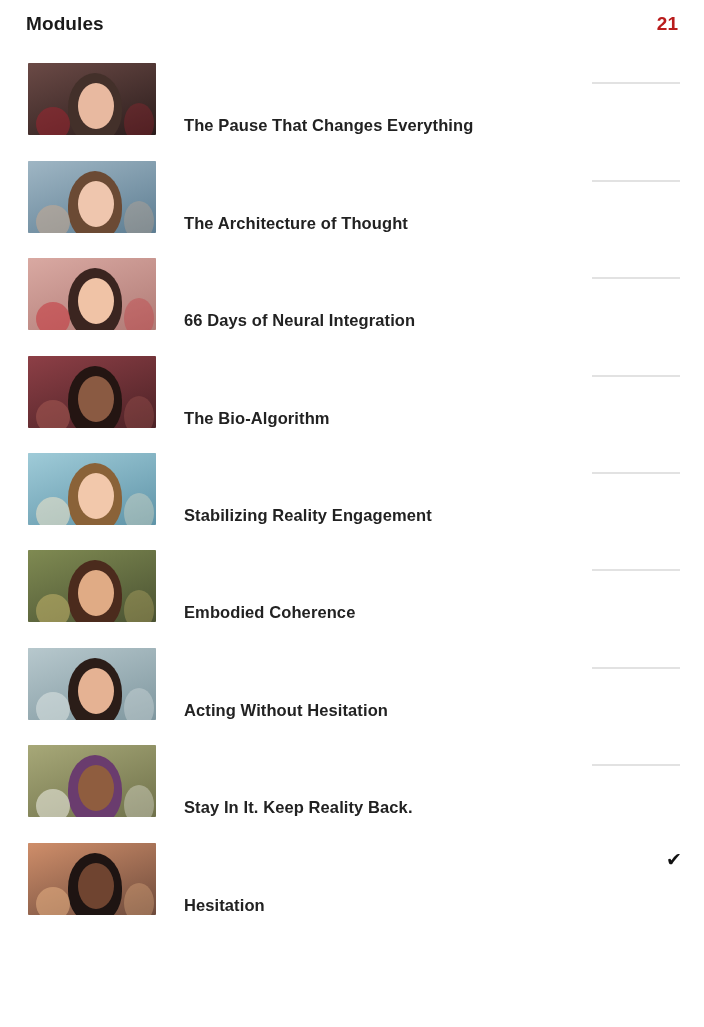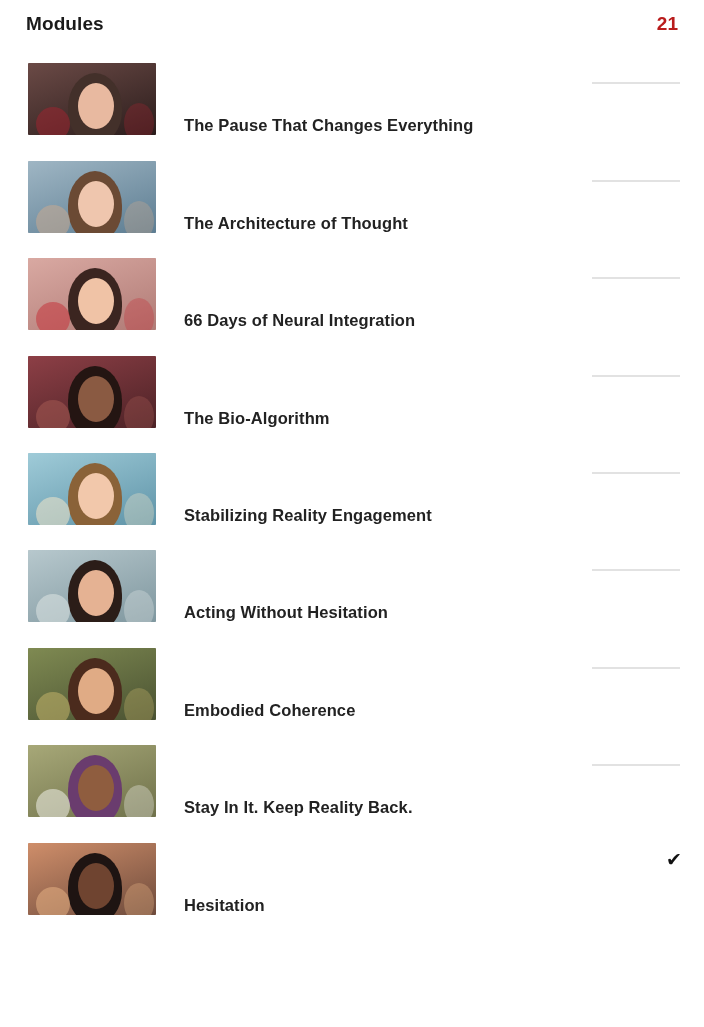--- a/index.html
+++ b/index.html
@@ -205,54 +205,54 @@
         <div class="title-col">
           <div class="module-title">Stabilizing Reality Engagement</div>
         </div>
         <div class="right-col">
           <div class="progress-line"></div>
         </div>
       </li>
       <li class="module-row">
         <div class="thumb">
           <div class="ph">
+            <div class="bg" style="background:linear-gradient(160deg,#7f8a52 0%,#4a5232 100%)"></div>
+            <div class="hair" style="left:40px;top:10px;width:54px;height:70px;background:#4b2b1d;"></div>
+            <div class="face" style="left:50px;top:20px;width:36px;height:46px;background:#e0ab85;"></div>
+            <div class="face" style="left:8px;top:44px;width:34px;height:34px;background:#c2b36a;opacity:.55;"></div>
+            <div class="face" style="left:96px;top:40px;width:30px;height:40px;background:#c2b36a;opacity:.35;"></div>
+          </div>
+        </div>
+        <div class="title-col">
+          <div class="module-title">Embodied Coherence</div>
+        </div>
+        <div class="right-col">
+          <div class="progress-line"></div>
+        </div>
+      </li>
+      <li class="module-row">
+        <div class="thumb">
+          <div class="ph">
             <div class="bg" style="background:linear-gradient(160deg,#b7c8cd 0%,#7f979f 100%)"></div>
             <div class="hair" style="left:40px;top:10px;width:54px;height:70px;background:#2b1d18;"></div>
             <div class="face" style="left:50px;top:20px;width:36px;height:46px;background:#e5b293;"></div>
             <div class="face" style="left:8px;top:44px;width:34px;height:34px;background:#dfe5e4;opacity:.55;"></div>
             <div class="face" style="left:96px;top:40px;width:30px;height:40px;background:#dfe5e4;opacity:.35;"></div>
           </div>
         </div>
         <div class="title-col">
           <div class="module-title">Acting Without Hesitation</div>
         </div>
         <div class="right-col">
           <div class="progress-line"></div>
         </div>
       </li>
       <li class="module-row">
         <div class="thumb">
           <div class="ph">
-            <div class="bg" style="background:linear-gradient(160deg,#7f8a52 0%,#4a5232 100%)"></div>
-            <div class="hair" style="left:40px;top:10px;width:54px;height:70px;background:#4b2b1d;"></div>
-            <div class="face" style="left:50px;top:20px;width:36px;height:46px;background:#e0ab85;"></div>
-            <div class="face" style="left:8px;top:44px;width:34px;height:34px;background:#c2b36a;opacity:.55;"></div>
-            <div class="face" style="left:96px;top:40px;width:30px;height:40px;background:#c2b36a;opacity:.35;"></div>
-          </div>
-        </div>
-        <div class="title-col">
-          <div class="module-title">Embodied Coherence</div>
-        </div>
-        <div class="right-col">
-          <div class="progress-line"></div>
-        </div>
-      </li>
-      <li class="module-row">
-        <div class="thumb">
-          <div class="ph">
             <div class="bg" style="background:linear-gradient(160deg,#a7a878 0%,#6f714a 100%)"></div>
             <div class="hair" style="left:40px;top:10px;width:54px;height:70px;background:#6a3c6e;"></div>
             <div class="face" style="left:50px;top:20px;width:36px;height:46px;background:#8f5d3f;"></div>
             <div class="face" style="left:8px;top:44px;width:34px;height:34px;background:#f0f0ea;opacity:.55;"></div>
             <div class="face" style="left:96px;top:40px;width:30px;height:40px;background:#f0f0ea;opacity:.35;"></div>
           </div>
         </div>
         <div class="title-col">
           <div class="module-title">Stay In It. Keep Reality Back.</div>
         </div>

